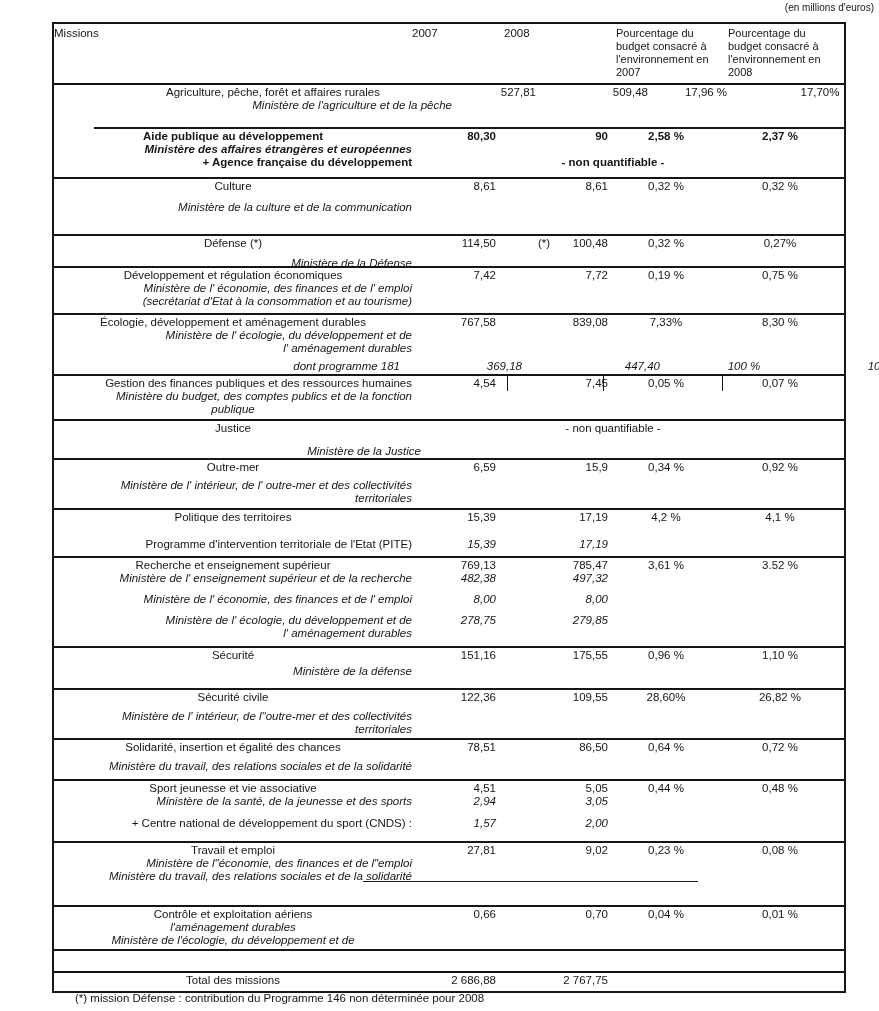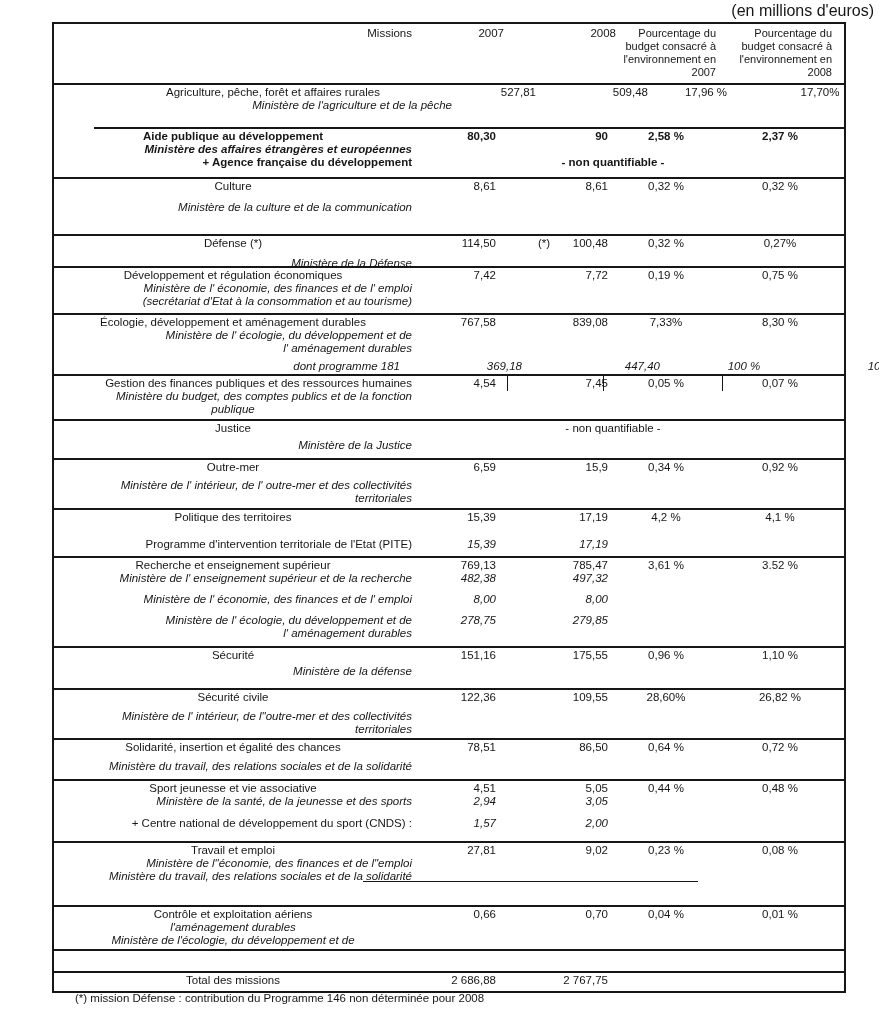--- a/index.html
+++ b/index.html
@@ -1,22 +1,22 @@
 <!DOCTYPE html>
 <html><head>
 <meta charset="utf-8">
 <style>
   html,body{margin:0;padding:0;background:#fff;}
   body{width:879px;height:1011px;position:relative;font-family:"Liberation Sans","DejaVu Sans",sans-serif;color:#161616;}
-  .unit-note{position:absolute;top:2px;right:5px;font-size:16px;}
+  .unit-note{position:absolute;top:2px;right:5px;font-size:10px;}
   .footnote{position:absolute;left:75px;top:992px;font-size:11.5px;}
   .table{position:absolute;left:52px;top:22px;width:794px;border:2px solid #161616;box-sizing:border-box;background:#fff;}
   .grid{display:grid;grid-template-columns:358px 92px 112px 100px 128px;}
   .hdr{border-bottom:2px solid #161616;height:61px;box-sizing:border-box;padding-top:3px;}
-  .hc{font-size:11.5px;line-height:13px;text-align:right;}
+  .hc{font-size:11.5px;line-height:13px;text-align:left;}
   .hc.pct{font-size:11px;max-width:104px;margin:0 auto;}
   .block{position:relative;border-bottom:2px solid #161616;box-sizing:border-box;padding-top:1px;overflow:visible;}
   .block:last-child{border-bottom:none;}
   .line{position:relative;line-height:13px;font-size:11.5px;}
   .c{white-space:nowrap;}
   .m{padding-left:5px;text-align:right;}
   .m.center{text-align:center;padding-left:0;}
   .m.right{text-align:right;padding-right:12px;padding-left:0;}
   .it{font-style:italic;}
   .v{text-align:right;padding-right:8px;}
@@ -194,21 +194,21 @@
         </div>
         <div class="tick" style="left: 453px;"></div>
         <div class="tick" style="left: 549px;"></div>
         <div class="tick" style="left: 668px;"></div>
       </div>
       <div class="block" style="height: 39px;">
         <div class="line grid">
           <div class="c m center">Justice</div>
           <div class="c span-cell">- non quantifiable -</div>
         </div>
-        <div class="line grid" style="margin-top: 4px;">
+        <div class="line grid" style="margin-top: 10px; padding-left: 9px;">
           <div class="c m it">Ministère de la Justice</div>
           <div class="c v"></div>
           <div class="c v"></div>
           <div class="c p"></div>
           <div class="c p"></div>
         </div>
       </div>
       <div class="block" style="height: 50px;">
         <div class="line grid">
           <div class="c m center">Outre-mer</div>

